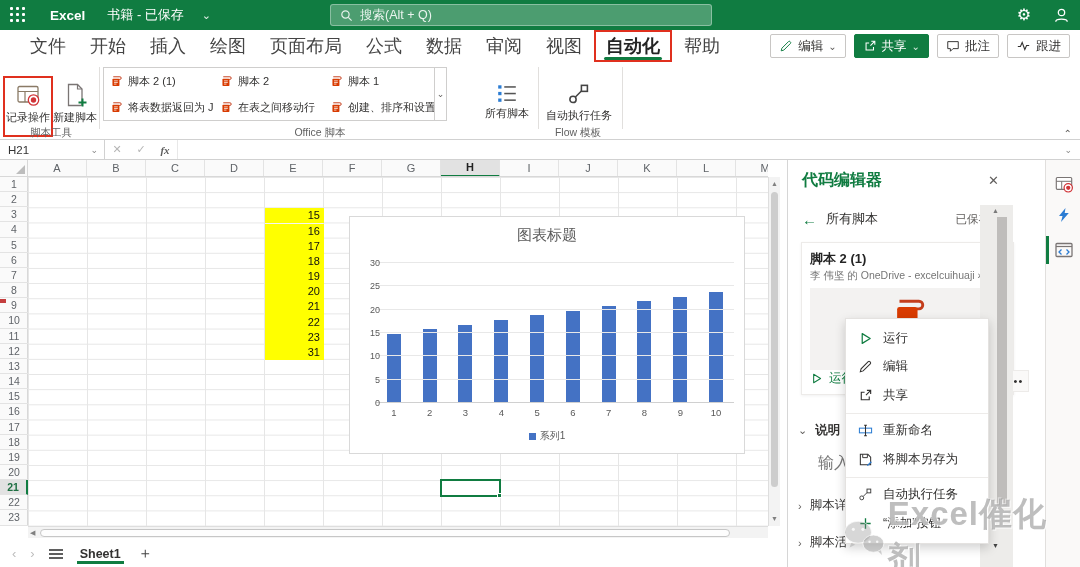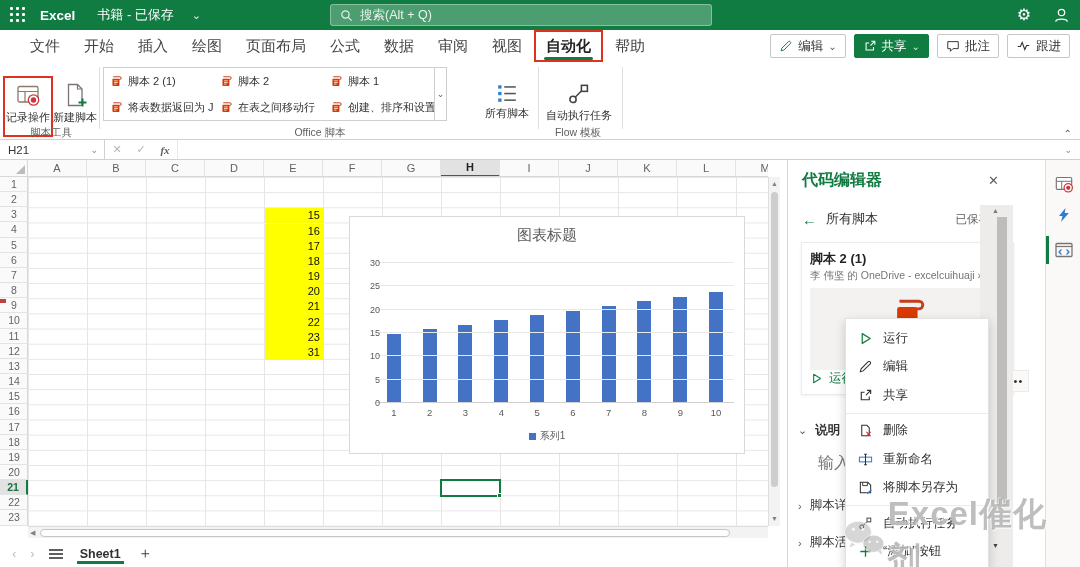--- a/index.html
+++ b/index.html
@@ -3,31 +3,31 @@
 <meta charset="utf-8">
 <style>
   html,body{margin:0;padding:0;background:#fff;}
   *{box-sizing:border-box;font-family:"Liberation Sans","DejaVu Sans",sans-serif;}
   .app{position:relative;width:1080px;height:567px;overflow:hidden;background:#fff;}
 
   
   .titlebar{position:absolute;left:0;top:0;width:1080px;height:30px;background:#107C41;display:flex;align-items:center;}
   .waffle{width:16px;height:16px;margin-left:10px;display:grid;grid-template-columns:repeat(3,4px);grid-template-rows:repeat(3,4px);gap:2px;}
   .waffle i{width:3px;height:3px;background:#fff;border-radius:1px;}
-  .tb-app{color:#fff;font-weight:bold;font-size:13.5px;margin-left:14px;}
+  .tb-app{color:#fff;font-weight:bold;font-size:13.5px;margin-left:24px;}
   .tb-doc{color:#fff;font-size:13px;margin-left:22px;}
   .tb-chev{color:#E4F0E9;font-size:11px;margin-left:18px;}
   .searchbox{position:absolute;left:330px;top:4px;width:382px;height:22px;background:rgba(255,255,255,.25);border:1px solid rgba(255,255,255,.35);border-radius:3px;display:flex;align-items:center;color:#EAF4EE;font-size:12.5px;gap:7px;padding-left:9px;}
   .tb-right{position:absolute;right:10px;top:0;height:30px;display:flex;align-items:center;gap:22px;}
   .gear{color:#fff;font-size:16px;line-height:1;}
 
   
   .menubar{position:absolute;left:0;top:30px;width:1080px;height:32px;background:#fff;display:flex;align-items:stretch;}
   .tabs{display:flex;padding-left:18px;}
-  .tab{position:relative;padding:13px 12px;display:flex;align-items:center;font-size:15px;color:#444;cursor:default;white-space:nowrap;}
+  .tab{position:relative;padding:13px 12px;display:flex;align-items:center;font-size:18px;color:#444;cursor:default;white-space:nowrap;}
   .tab.active{font-weight:bold;color:#242424;outline:2px solid #E0301E;outline-offset:-2px;}
   .tab.active::after{content:"";position:absolute;left:10px;right:10px;bottom:2px;height:3px;background:#107C41;border-radius:2px;}
   .mb-actions{position:absolute;right:10px;top:4px;display:flex;gap:8px;}
   .btn{height:24px;border:1px solid #C8C6C4;border-radius:2px;background:#fff;display:flex;align-items:center;gap:5px;padding:0 8px;font-size:12.5px;color:#323130;}
   .btn .chev{font-size:10px;color:#605e5c;}
   .btn.primary{background:#107C41;border-color:#107C41;color:#fff;}
   .btn.primary .chev{color:#D8EADF;}
 
   
   .ribbon{position:absolute;left:0;top:62px;width:1080px;height:78px;background:#fff;border-bottom:1px solid #D1D1D1;}
@@ -596,29 +596,20 @@
           <svg width="15" height="15" viewBox="0 0 16 16">
             <path d="M7 4.5H3.5v8H12V9M9.5 2.5h4v4M13.3 2.7L8.5 7.5" fill="none" stroke="#323130" stroke-width="1.2"></path>
           </svg>
         </span>
         <span>共享</span>
       </div>
       <div class="mdiv"></div>
       <div class="mi">
         <span>
           <svg width="15" height="15" viewBox="0 0 16 16">
-            <path d="M4 2.5h5.5L12 5v8.5H4z" fill="none" stroke="#323130" stroke-width="1.1"></path>
-            <path d="M9 9.5l4.5 4.5M13.5 9.5L9 14" stroke="#D13438" stroke-width="1.3"></path>
-          </svg>
-        </span>
-        <span>删除</span>
-      </div>
-      <div class="mi">
-        <span>
-          <svg width="15" height="15" viewBox="0 0 16 16">
             <rect x="1.5" y="5.5" width="13" height="5" fill="none" stroke="#2B7CD3" stroke-width="1.1"></rect>
             <path d="M6.5 2.5h3M8 2.5v11M6.5 13.5h3" fill="none" stroke="#323130" stroke-width="1.1"></path>
           </svg>
         </span>
         <span>重新命名</span>
       </div>
       <div class="mi">
         <span>
           <svg width="15" height="15" viewBox="0 0 16 16">
             <path d="M2.5 2.5h8l3 3v8h-11z" fill="none" stroke="#323130" stroke-width="1.1"></path>

